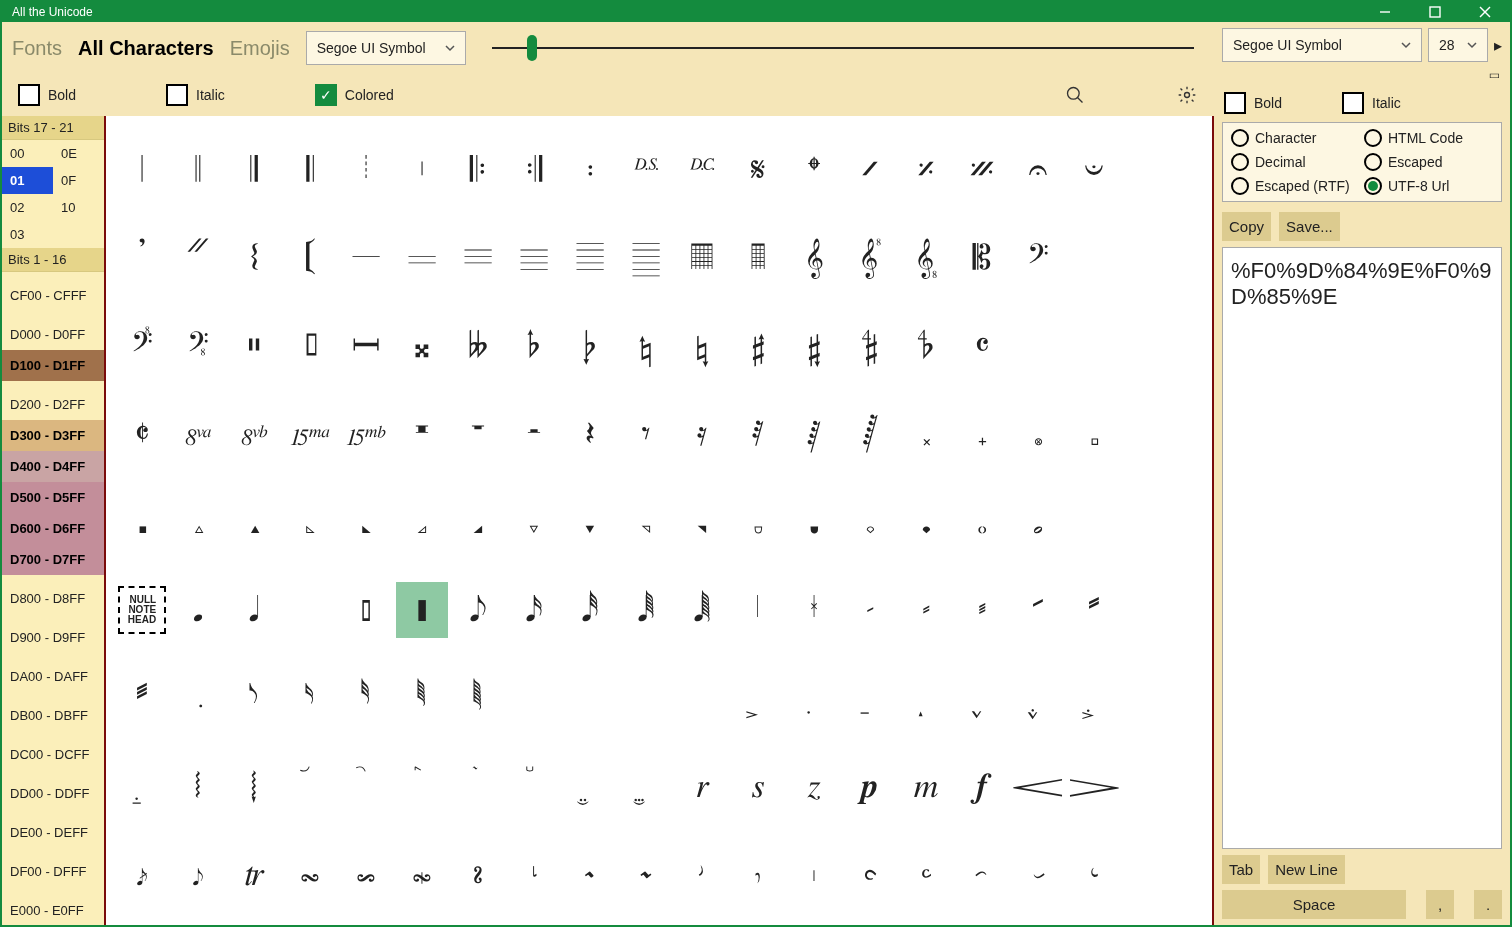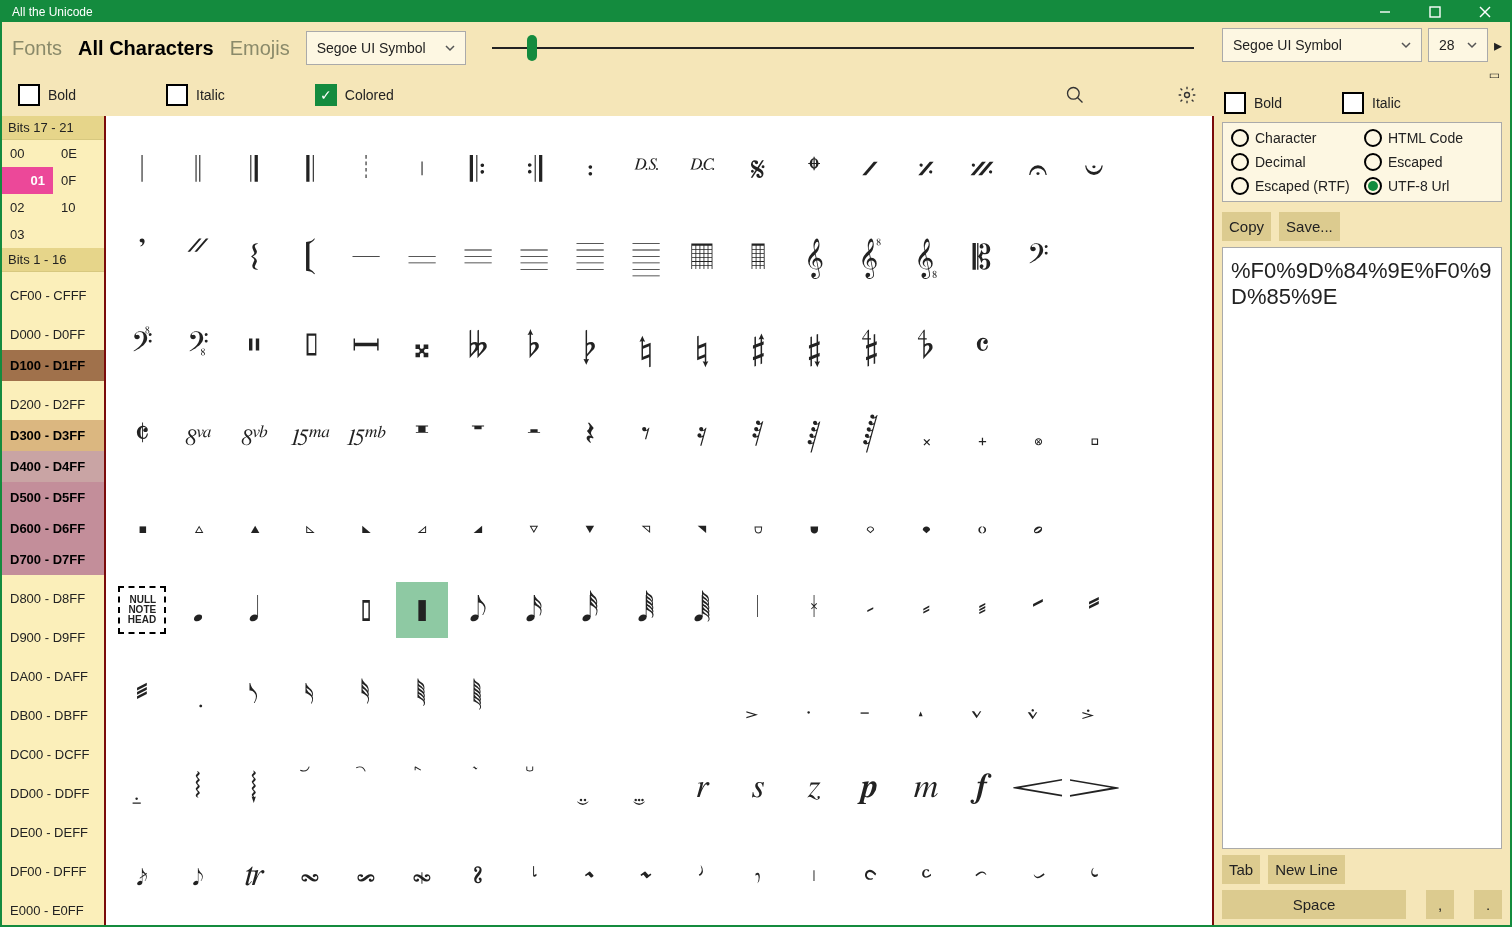--- a/index.html
+++ b/index.html
@@ -72,21 +72,21 @@
 
   
   .sidebar { width: 102px; background:#fbefba; overflow-y:auto; display:flex; flex-direction:column; }
   .sidebar .hdr {
     background:#e6d58a; font-size:13px; padding: 4px 6px; border-bottom:1px solid #d7c87f;
   }
   .bitsrow { display:flex; }
   .bitscell {
     width:50%; padding:6px 8px; font-size:13px;
   }
-  .bitscell.sel { background:#ec4899; color:#fff; font-weight:600;text-align:right; }
+  .bitscell.sel { background:#1d4ed8; color:#fff; font-weight:600; }
   .range-item {
     padding: 8px 8px; font-size: 13px; cursor:pointer;
   }
   .range-item.a  { background:#fbefba;margin-top:8px; }
   .range-item.b  { background:#a0714b; color:#000; font-weight:600; }
   .range-item.c  { background:#dbb780; color:#000; font-weight:600; }
   .range-item.d  { background:#c9a4a4; color:#000; font-weight:600; }
   .range-item.e  { background:#c38e9a; color:#000; font-weight:600; }
 
   

